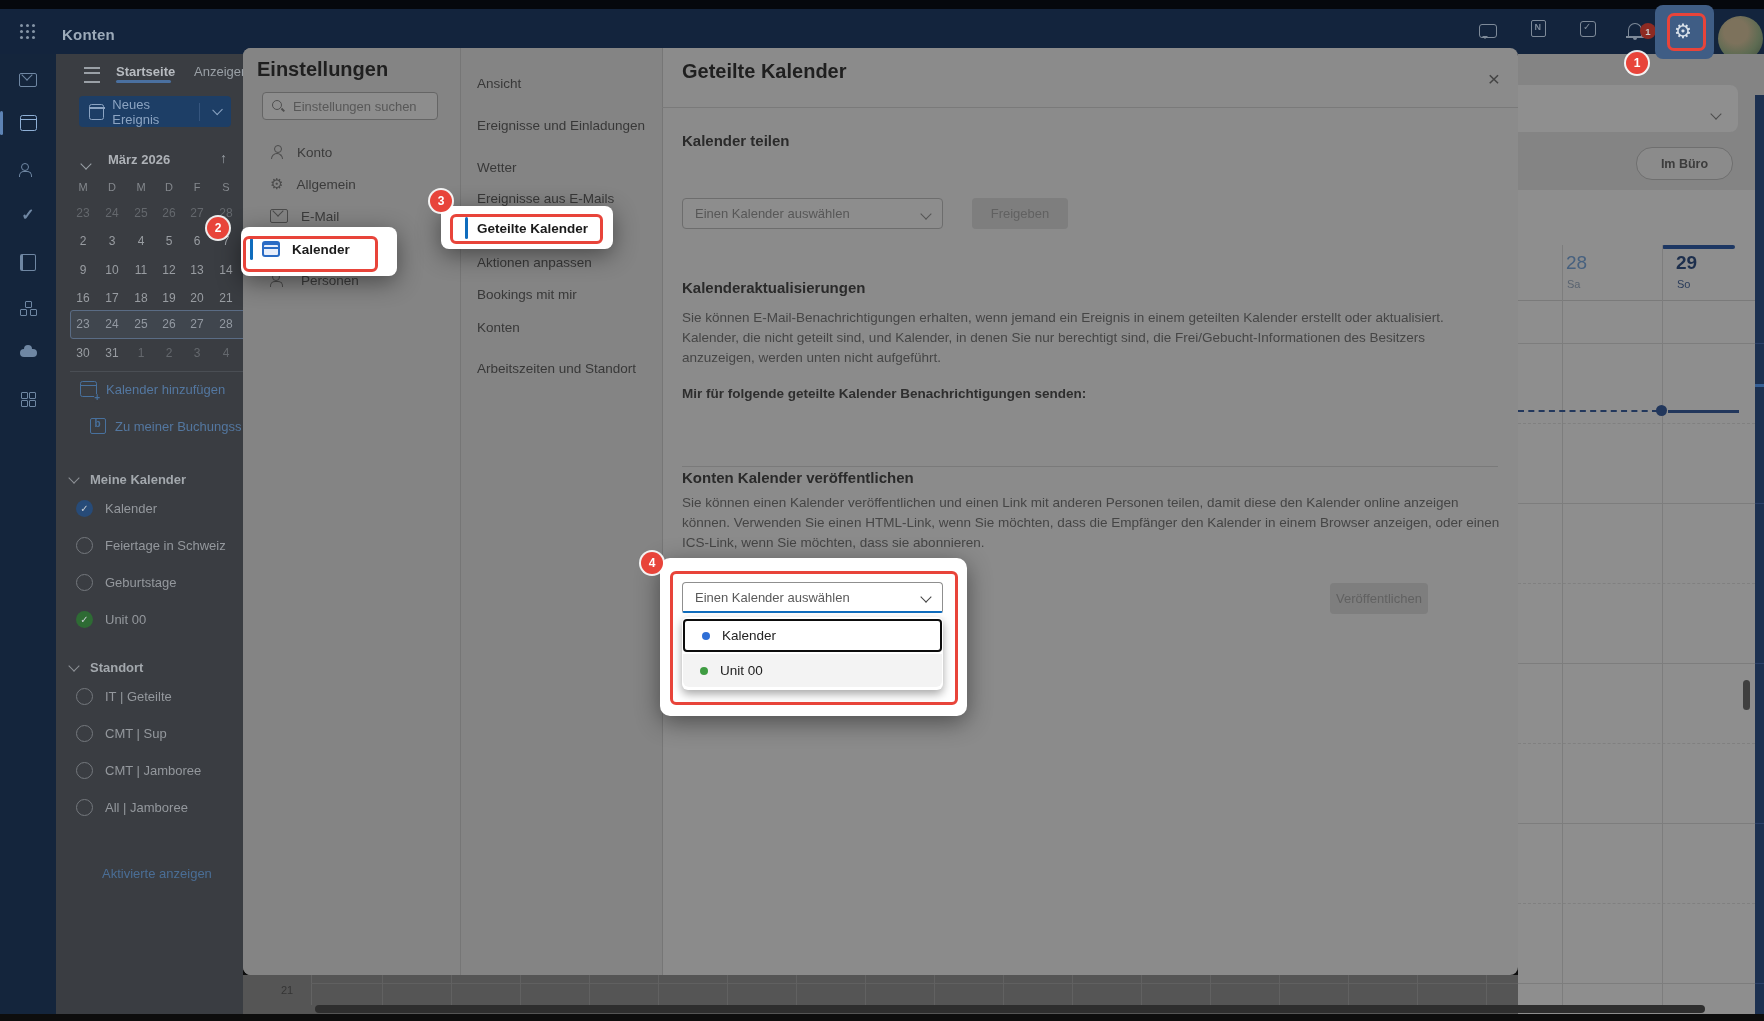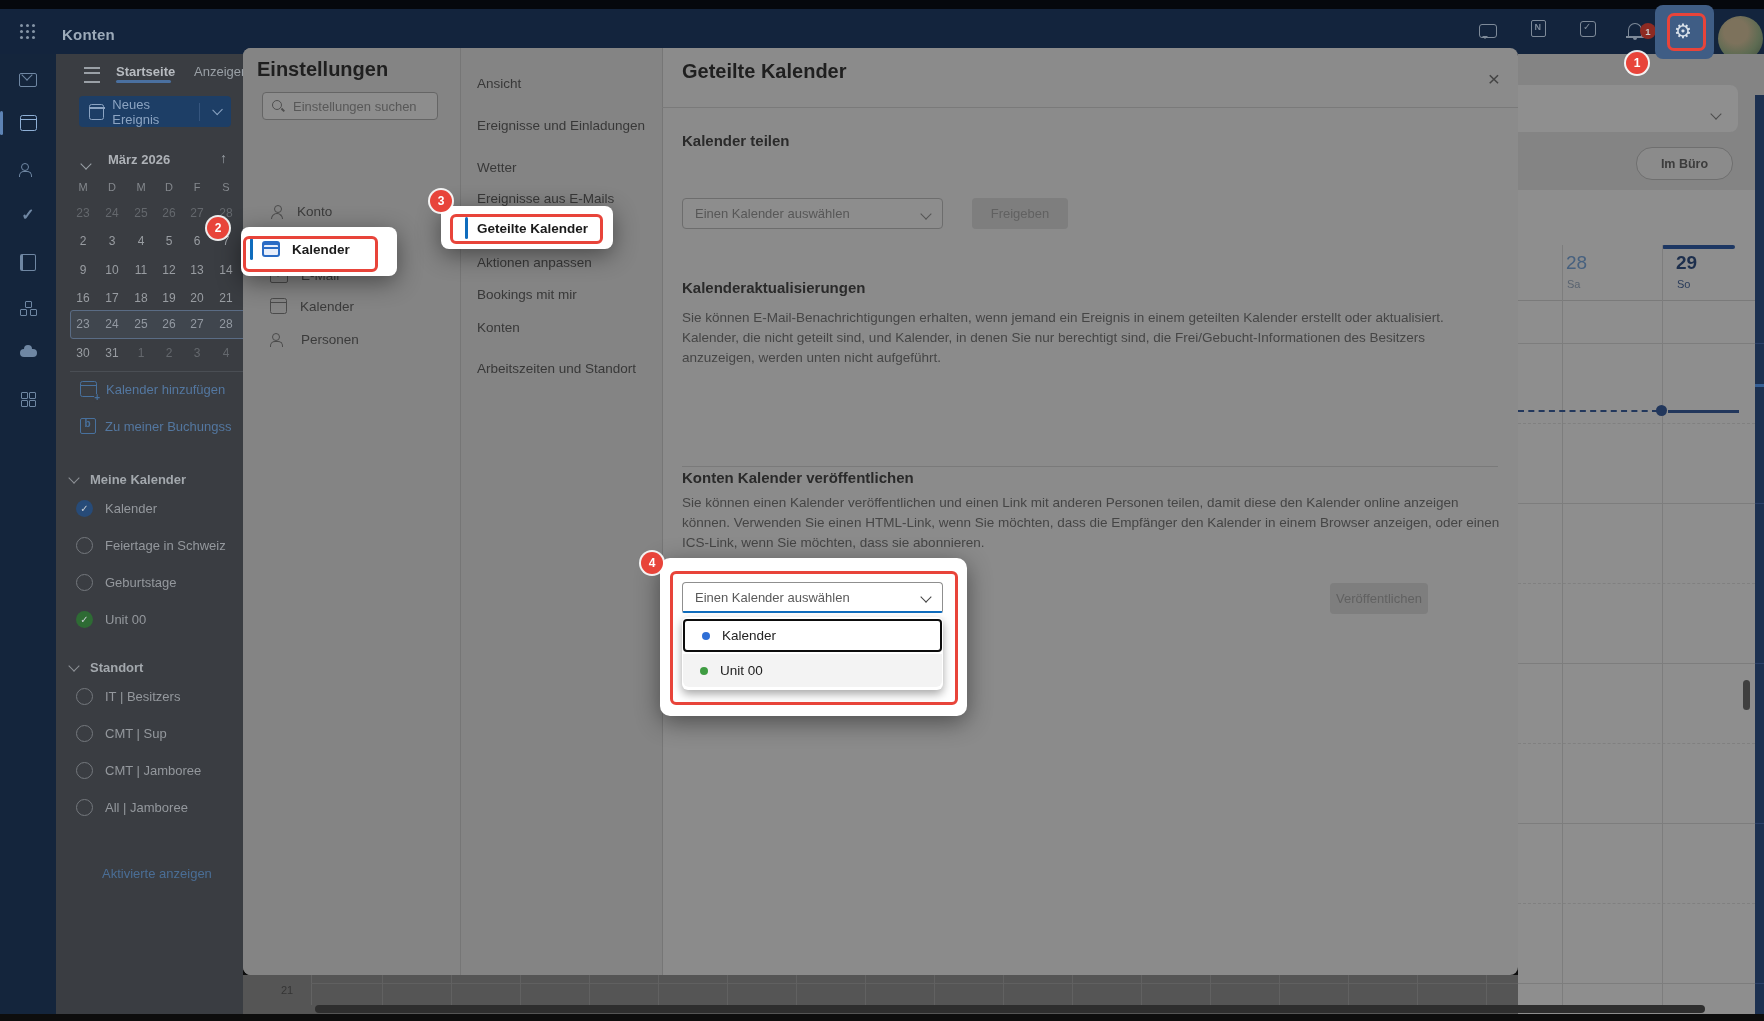--- a/index.html
+++ b/index.html
@@ -105,21 +105,21 @@
   .modal{left:243px;top:48px;width:1275px;height:927px;background:#8b8b8b;border-radius:8px;overflow:hidden;}
   .navpane{position:absolute;left:0;top:0;width:419px;height:927px;background:#848484;}
   .vdiv1{position:absolute;left:217px;top:0;width:1px;height:927px;background:#767676;}
   .vdiv2{position:absolute;left:419px;top:0;width:1px;height:927px;background:#767676;}
   .m-title{position:absolute;left:14px;top:10px;font-size:20px;font-weight:bold;color:#1f1f1f;}
   .m-search{position:absolute;left:19px;top:44px;width:176px;height:28px;border:1px solid #656565;border-radius:4px;
     display:flex;align-items:center;gap:8px;padding-left:9px;box-sizing:border-box;background:#8d8d8d;}
   .m-search .ph{font-size:13px;color:#585858;}
   .m-search .ic-search::before{border-color:#4f4f4f;}
   .m-search .ic-search::after{background:#4f4f4f;}
-  .nav1-item{position:absolute;left:0;width:217px;height:30px;display:flex;align-items:flex-end;gap:13px;padding-left:27px;box-sizing:border-box;color:#3b3b3b;margin-top:44px;}
+  .nav1-item{position:absolute;left:0;width:217px;height:30px;display:flex;align-items:flex-start;gap:13px;padding-left:27px;box-sizing:border-box;color:#3b3b3b;}
   .nav1-item .lbl{font-size:13.5px;color:#3b3b3b;}
   .nav2-item{position:absolute;left:234px;font-size:13.5px;color:#383838;white-space:nowrap;}
   .ic-person{position:relative;width:14px;height:14px;color:#4b4b4b;}
   .ic-person::before{content:"";position:absolute;left:3.5px;top:0;width:6px;height:6px;border:1.5px solid currentColor;border-radius:50%;}
   .ic-person::after{content:"";position:absolute;left:1px;top:8px;width:10px;height:5px;border:1.5px solid currentColor;border-bottom:none;border-radius:6px 6px 0 0;}
   .ic-gearch{font-size:15px;color:#4b4b4b;line-height:14px;}
   .mclose{position:absolute;left:1238px;top:18px;width:26px;height:26px;font-size:21px;color:#444;display:flex;align-items:center;justify-content:center;}
   .page-h1{position:absolute;left:439px;top:12px;font-size:20px;font-weight:bold;color:#1f1f1f;}
   .hdiv{position:absolute;height:1px;background:#7a7a7a;}
   .sec-h{position:absolute;left:439px;font-size:15px;font-weight:bold;color:#2a2a2a;}
@@ -270,21 +270,21 @@
         <div class="mc-cell muted" style="left: 100px; top: 289px;">2</div>
         <div class="mc-cell muted" style="left: 128px; top: 289px;">3</div>
         <div class="mc-cell muted" style="left: 157px; top: 289px;">4</div>
       </div>
     <div class="abs mc-selweek"></div>
     <div class="abs sb-divider"></div>
     <div class="abs sb-link" style="top:327px;">
       <span class="ic-calplus"></span>
       <span>Kalender hinzufügen</span>
     </div>
-    <div class="abs sb-link" style="top:364px;">
+    <div class="abs sb-link" style="top:364px;margin-left:10px;">
       <span class="ic-bookpage"></span>
       <span>Zu meiner Buchungss</span>
     </div>
     <div id="sb-groups">
         <div class="sb-group-head" style="top: 418px;">
           <span class="chev" style="color:#8d9196;margin-top:-4px;"></span>
           <span>Meine Kalender</span>
         </div>
         <div class="sb-item" style="top: 446px;">
           <span class="cbx blue">✓</span>
@@ -301,21 +301,21 @@
         <div class="sb-item" style="top: 557px;">
           <span class="cbx green">✓</span>
           <span>Unit 00</span>
         </div>
         <div class="sb-group-head" style="top: 606px;">
           <span class="chev" style="color:#8d9196;margin-top:-4px;"></span>
           <span>Standort</span>
         </div>
         <div class="sb-item" style="top: 634px;">
           <span class="cbx empty"></span>
-          <span>IT | Besitzers</span>
+          <span>IT | Geteilte</span>
         </div>
         <div class="sb-item" style="top: 671px;">
           <span class="cbx empty"></span>
           <span>CMT | Sup</span>
         </div>
         <div class="sb-item" style="top: 708px;">
           <span class="cbx empty"></span>
           <span>CMT | Jamboree</span>
         </div>
         <div class="sb-item" style="top: 745px;">
@@ -438,20 +438,21 @@
 
     <div class="sec-h" style="top:84px;">Kalender teilen</div>
     <div class="dd" style="left:439px;top:150px;width:261px;">
       <span>Einen Kalender auswählen</span>
       <span class="chev"></span>
     </div>
     <div class="btn-dis" style="left:729px;top:150px;width:96px;">Freigeben</div>
 
     <div class="sec-h" style="top:231px;">Kalenderaktualisierungen</div>
     <div class="sec-p" style="top:260px;">Sie können E-Mail-Benachrichtigungen erhalten, wenn jemand ein Ereignis in einem geteilten Kalender erstellt oder aktualisiert. Kalender, die nicht geteilt sind, und Kalender, in denen Sie nur berechtigt sind, die Frei/Gebucht-Informationen des Besitzers anzuzeigen, werden unten nicht aufgeführt.</div>
+    <div class="sec-p" style="top:336px;font-weight:bold;color:#2e2e2e;">Mir für folgende geteilte Kalender Benachrichtigungen senden:</div>
 
     <div class="hdiv" style="left:439px;top:418px;width:816px;"></div>
     <div class="sec-h" style="top:421px;">Konten Kalender veröffentlichen</div>
     <div class="sec-p" style="top:445px;">Sie können einen Kalender veröffentlichen und einen Link mit anderen Personen teilen, damit diese den Kalender online anzeigen können. Verwenden Sie einen HTML-Link, wenn Sie möchten, dass die Empfänger den Kalender in einem Browser anzeigen, oder einen ICS-Link, wenn Sie möchten, dass sie abonnieren.</div>
     <div class="btn-dis" style="left:1087px;top:535px;width:98px;">Veröffentlichen</div>
   </div>
 
   <div class="abs gear-tile"></div>
   <div class="abs gear-glyph">⚙</div>
   <div class="redbox" style="left:1667px;top:13px;width:39px;height:38px;border-radius:7px;"></div>

